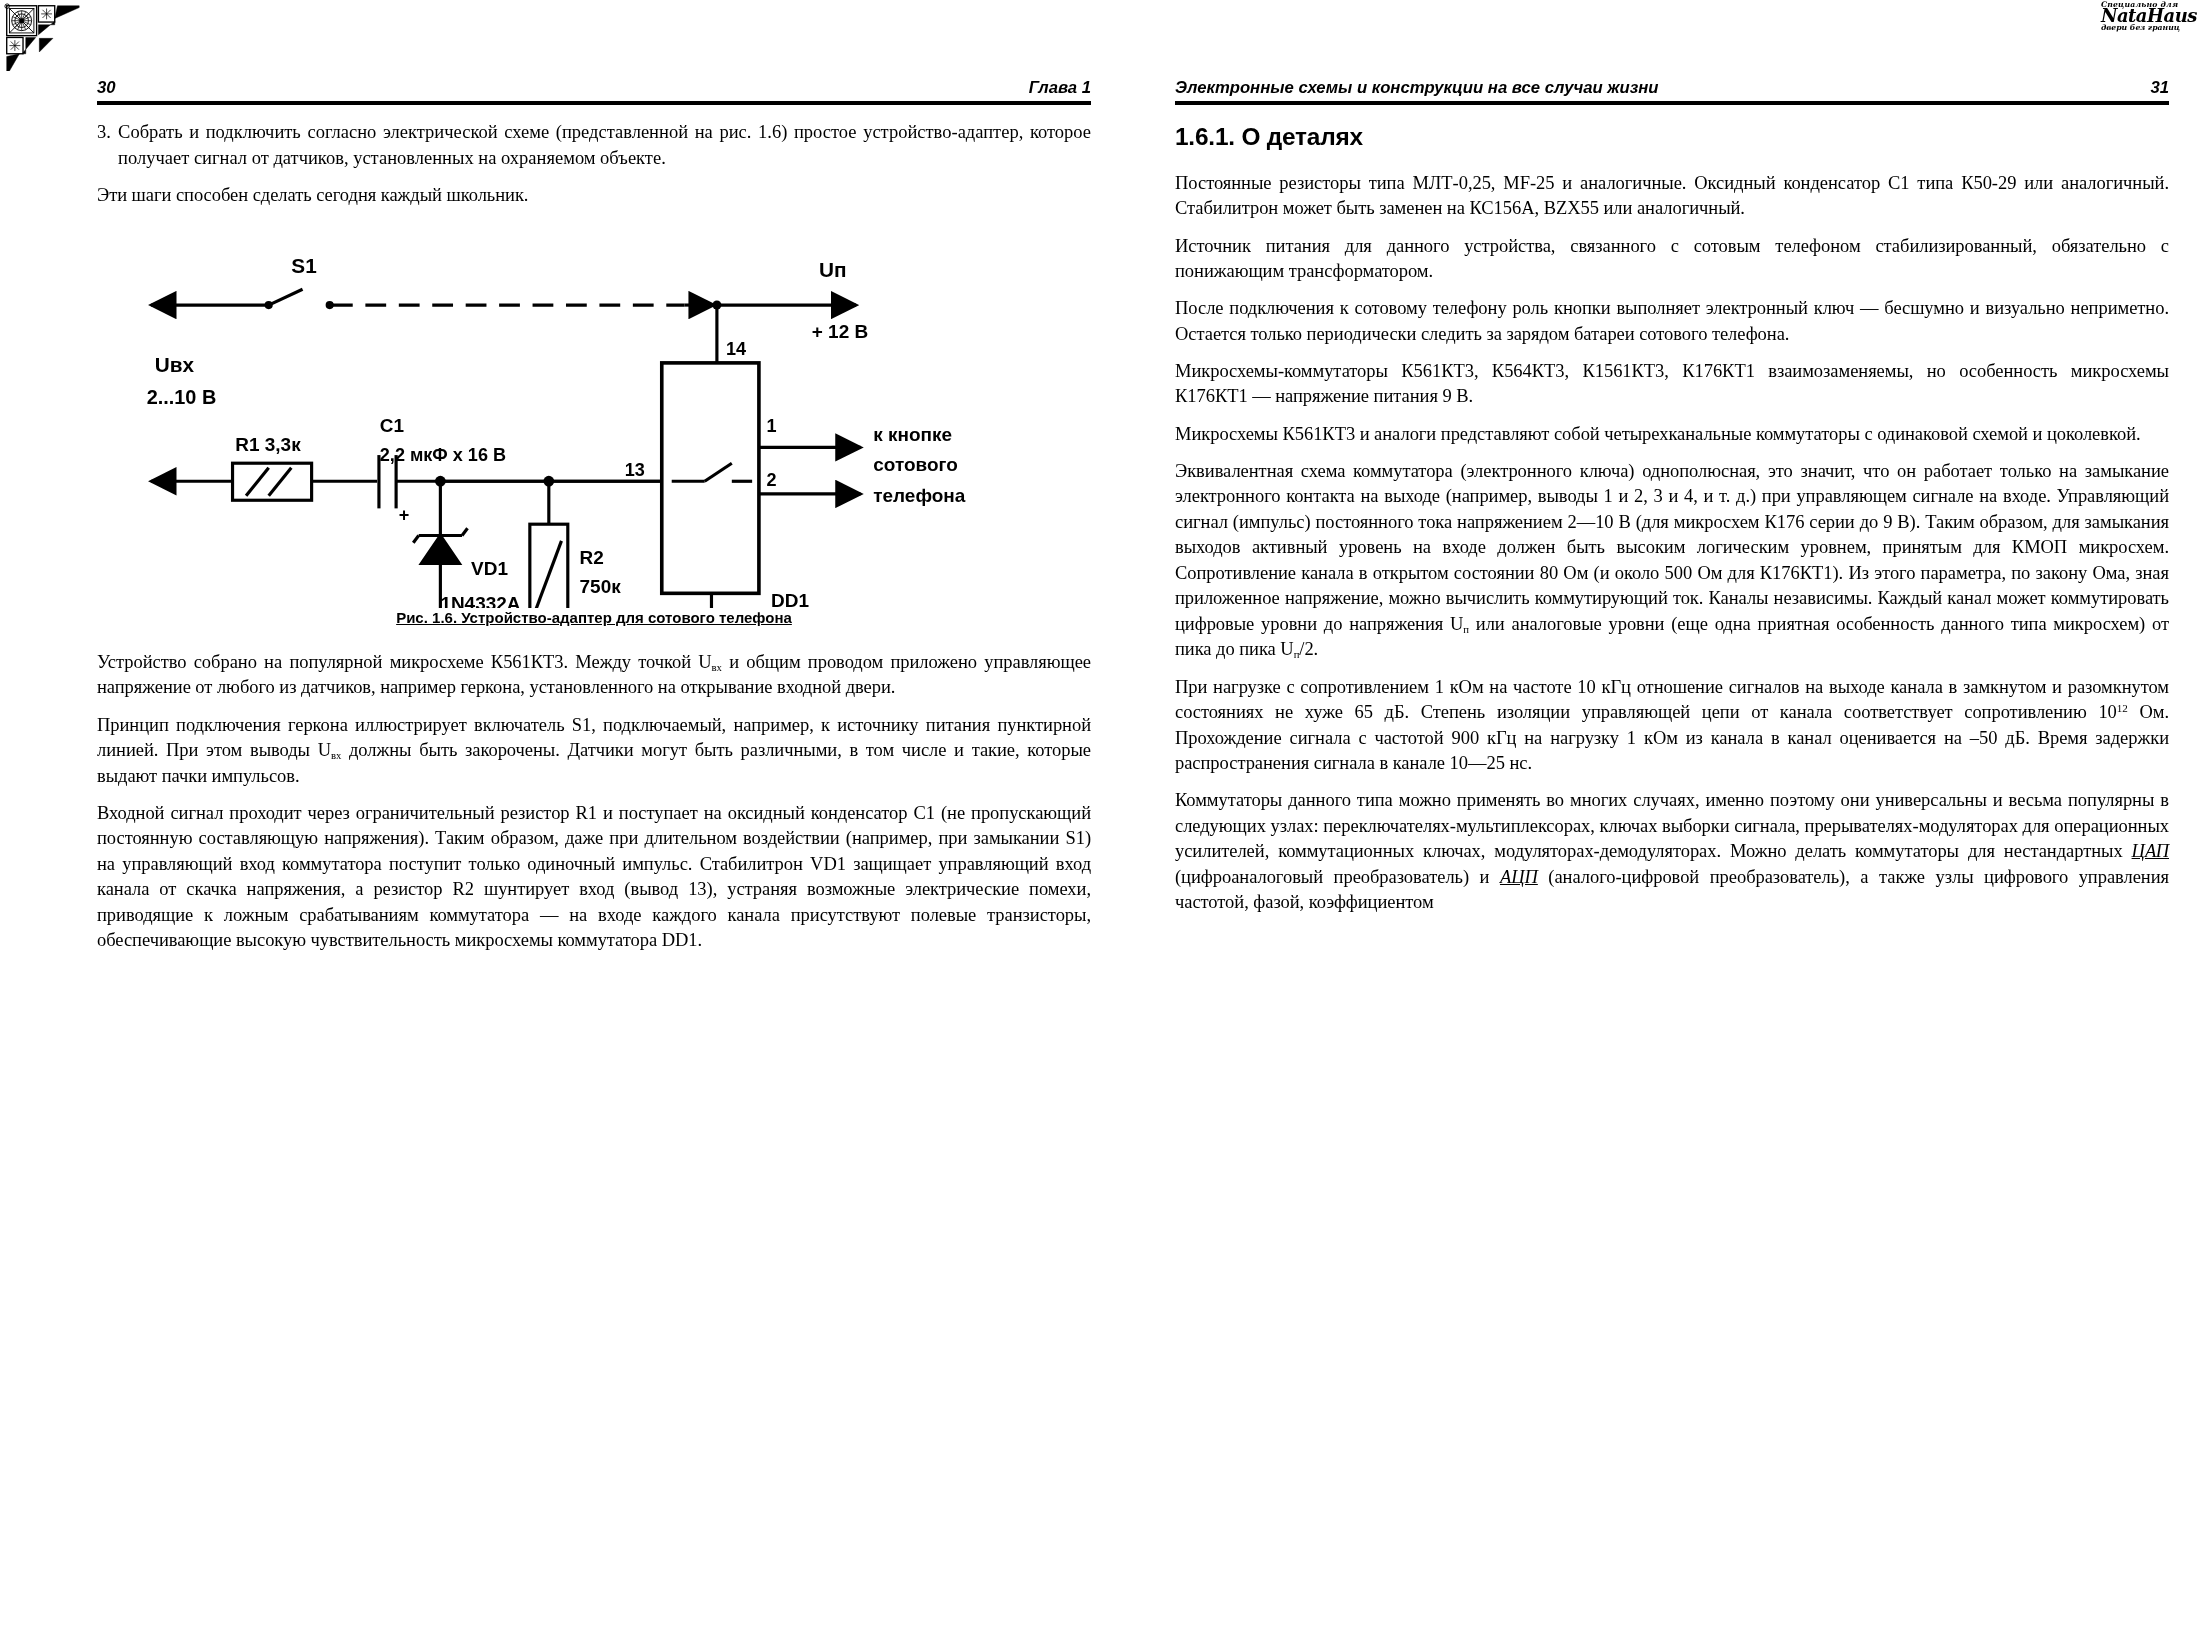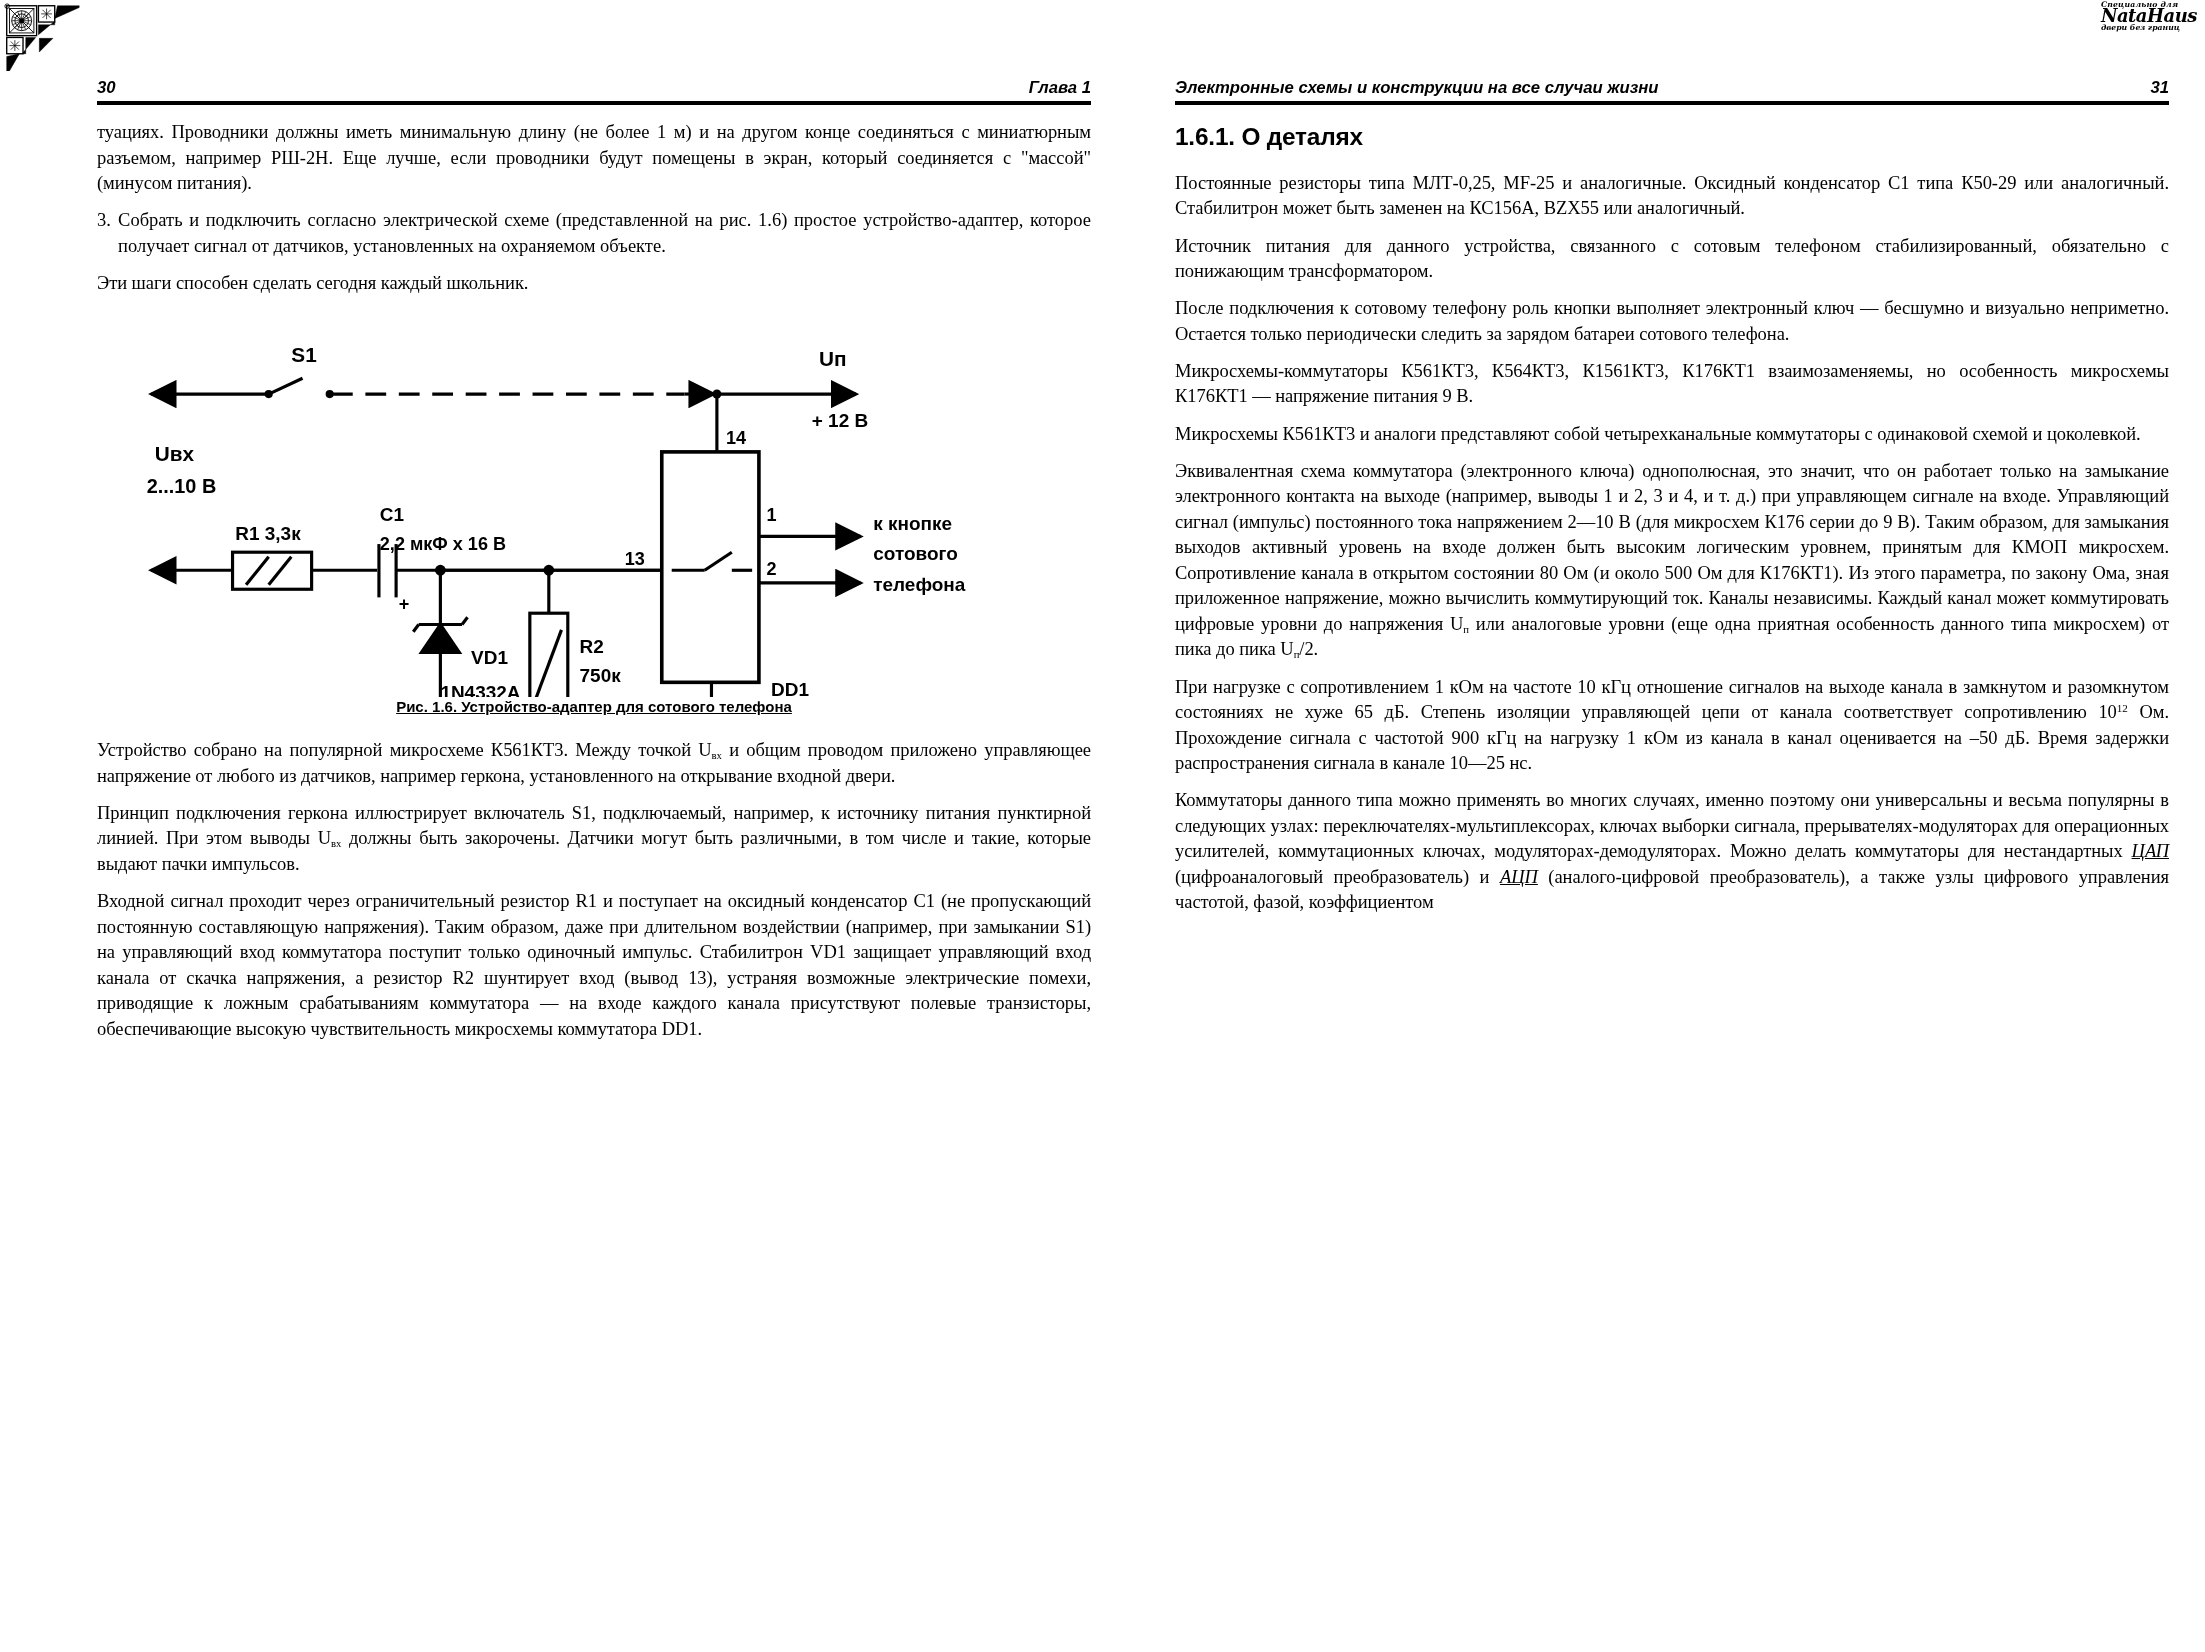--- a/index.html
+++ b/index.html
@@ -171,21 +171,20 @@
 
     <div class="runhead">
       <span>30</span>
       <span class="spacer"></span>
       <span>Глава 1</span>
     </div>
     <div class="rule"></div>
 
     <div style="height:15.4px"></div>
 
-    <p class="body">туациях. Проводники должны иметь минимальную длину (не более 1 м) и на другом конце соединяться с миниатюрным разъемом, например РШ-2Н. Еще лучше, если проводники будут помещены в экран, который соединяется с "массой" (минусом питания).</p>
 
     <div class="num-item">
       <span class="num">3.</span>
       <span class="num-body">Собрать и подключить согласно электрической схеме (представленной на рис. 1.6) простое устройство-адаптер, которое получает сигнал от датчиков, установленных на охраняемом объекте.</span>
     </div>
 
     <p class="body tight">Эти шаги способен сделать сегодня каждый школьник.</p>
 
     <div id="figure-block">
       <svg id="figure-svg" width="994" height="389" viewBox="0 0 2200 860" xmlns="http://www.w3.org/2000/svg">

